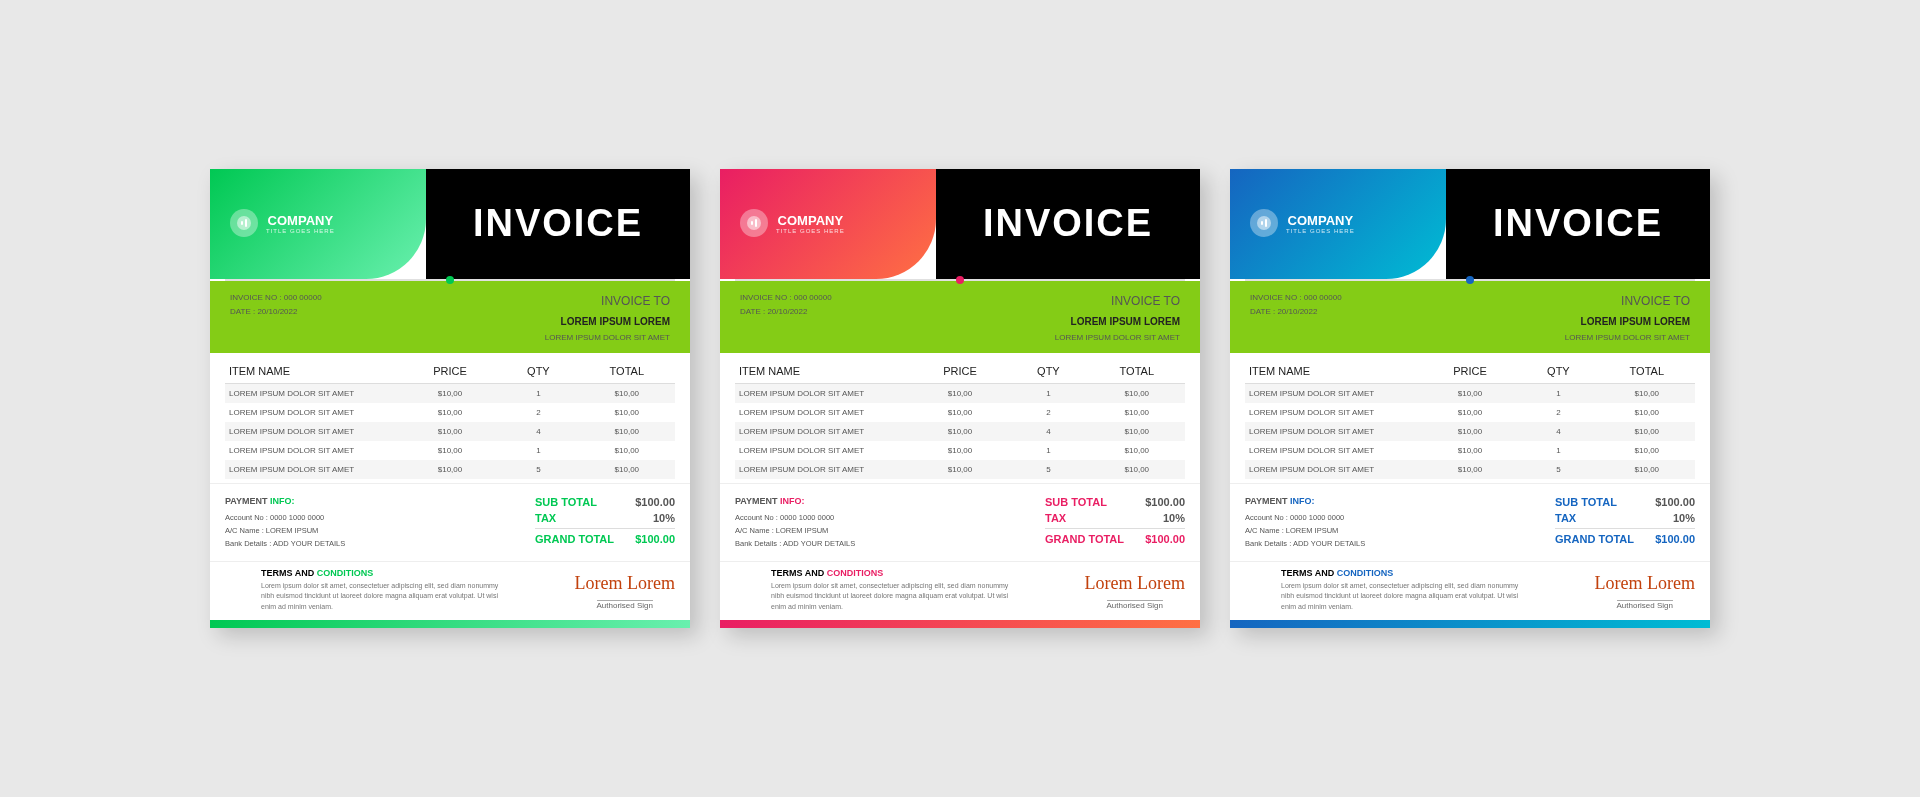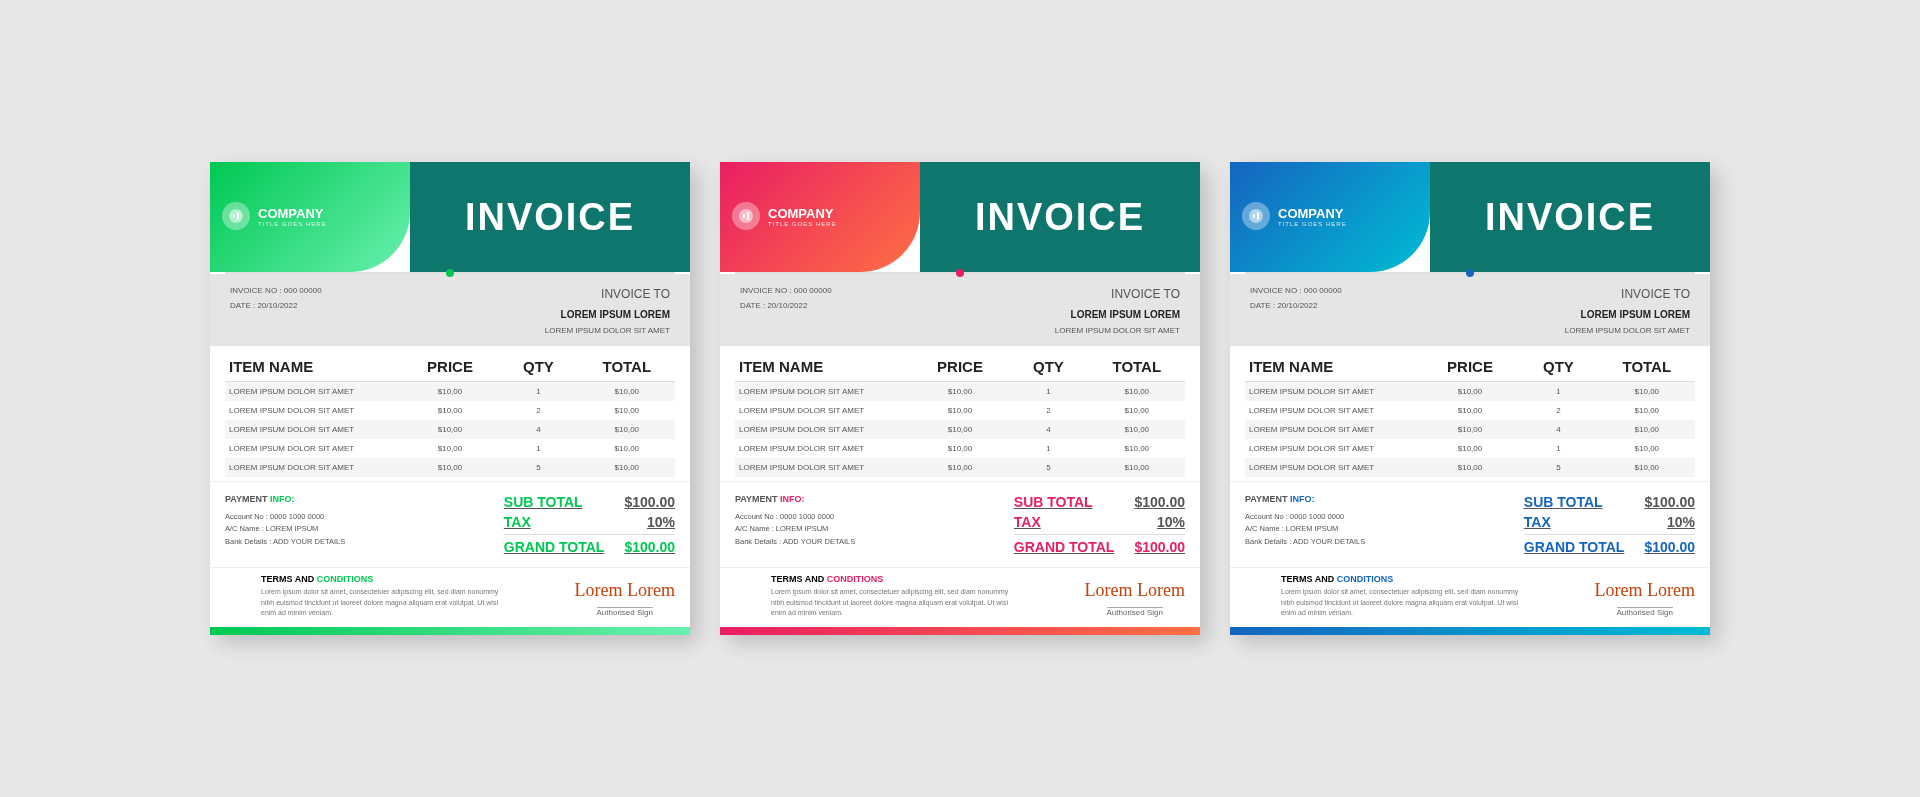--- a/index.html
+++ b/index.html
@@ -22,32 +22,33 @@
       display: flex;
       flex-direction: column;
     }
     
     .invoice-header {
       display: flex;
       height: 110px;
       position: relative;
     }
     .header-left {
-      width: 200px;
+      width: 216px;
       border-radius: 0 0 60px 0;
       display: flex;
       align-items: center;
-      padding-left: 12px;
+      padding-left: 20px;
       gap: 8px;
       position: relative;
       z-index: 2;
+      text-align: center;
     }
     .header-right {
       flex: 1;
-      background: #0f766e;
+      background: #000000;
       display: flex;
       align-items: center;
       justify-content: center;
     }
     .invoice-title {
       font-size: 38px;
       font-weight: 900;
       color: #fff;
       letter-spacing: 2px;
     }
@@ -90,21 +91,21 @@
       position: absolute;
       top: -3px;
       left: 50%;
       transform: translateX(-50%);
     }
     
     .invoice-info {
       display: flex;
       justify-content: space-between;
       padding: 10px 20px 8px 20px;
-      background: #e5e5e5;
+      background: #84cc16;
     }
     .info-left {
       font-size: 8px;
       color: #555;
       line-height: 1.8;
     }
     .info-right {
       text-align: right;
       font-size: 8px;
       color: #555;
@@ -124,22 +125,22 @@
       padding: 0 15px;
     }
     .table-header {
       display: grid;
       grid-template-columns: 2fr 1fr 1fr 1fr;
       padding: 6px 4px;
       border-bottom: 1px solid #ddd;
       margin-top: 6px;
     }
     .table-header span {
-      font-size: 15px;
-      font-weight: 700;
+      font-size: 11px;
+      font-weight: 400;
       color: #222;
       text-transform: uppercase;
     }
     .table-header span:not(:first-child) {
       text-align: center;
     }
     .table-row {
       display: grid;
       grid-template-columns: 2fr 1fr 1fr 1fr;
       padding: 5px 4px;
@@ -169,24 +170,23 @@
     .payment-title {
       font-size: 9px;
       font-weight: 700;
       margin-bottom: 3px;
     }
     .payment-title span.colored {
       font-weight: 700;
     }
     .totals {
       text-align: right;
-      font-size: 14px;
+      font-size: 11px;
       color: #555;
       min-width: 140px;
-      text-decoration: underline;
     }
     .totals-row {
       display: flex;
       justify-content: space-between;
       gap: 20px;
       padding: 2px 0;
     }
     .totals-row.grand {
       border-top: 1.5px solid #ddd;
       margin-top: 2px;

